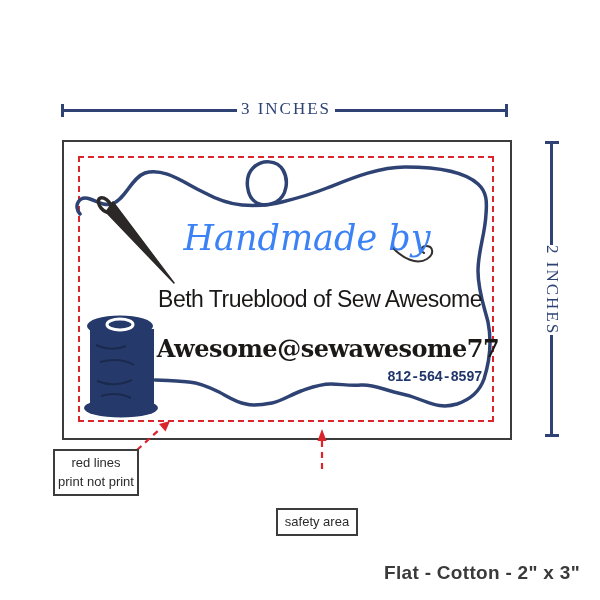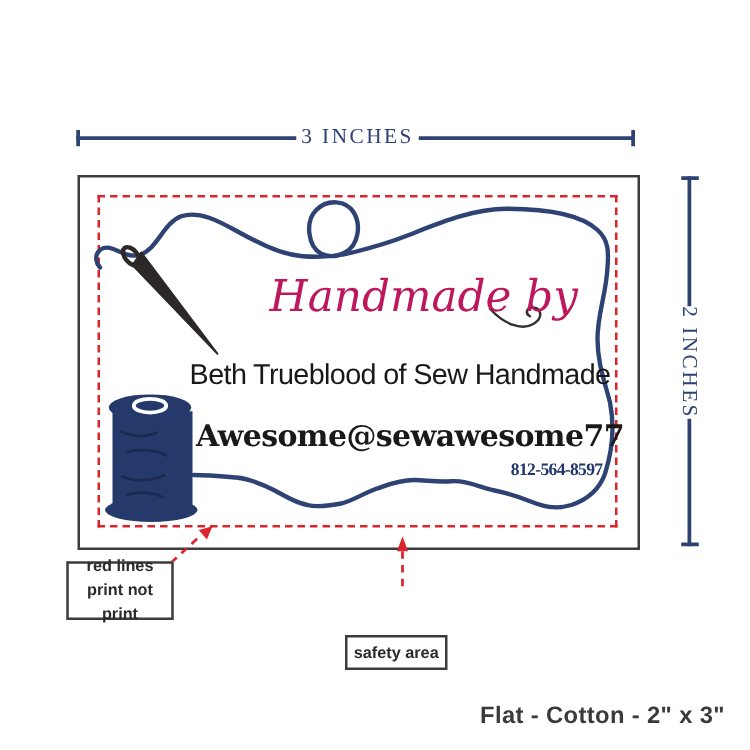--- a/index.html
+++ b/index.html
@@ -28,33 +28,33 @@
              border:2px solid #3c3c3c;box-sizing:border-box;z-index:1;background:#fff;}
   .safety-box{position:absolute;left:78px;top:156px;width:416px;height:266px;
              border:2px dashed #d9252b;box-sizing:border-box;z-index:2;}
 
   
   .art{position:absolute;left:0;top:0;width:600px;height:600px;z-index:3;pointer-events:none;}
 
   
   .lbl-text{position:absolute;transform:translateX(-50%);white-space:nowrap;z-index:4;line-height:1;}
   .script-line{left:307px;top:221px;font-family:"DejaVu Serif",serif;font-style:italic;
-               font-size:35px;color:#be185d;margin-left:32px;}
+               font-size:35px;color:#3b82f6;}
   .name-line{left:320px;top:288px;font-family:"Liberation Sans",sans-serif;
                font-size:23px;letter-spacing:-0.5px;color:#1b1918;}
   .social-line{left:328px;top:337px;font-family:"DejaVu Serif",serif;font-weight:bold;
                font-size:24px;letter-spacing:-0.5px;color:#1b1918;}
   .phone-line{position:absolute;left:482px;top:370px;transform:translateX(-100%);white-space:nowrap;
-               font-family:Liberation Serif, serif;font-weight:bold;font-size:14px;
+               font-family:Liberation Mono, monospace;font-weight:bold;font-size:14px;
                letter-spacing:-0.5px;color:#20366b;z-index:4;line-height:1;text-align:center;}
 
   
   .callout{position:absolute;background:#ffffff;border:2px solid #3c3c3c;box-sizing:border-box;
            z-index:4;display:flex;flex-direction:column;align-items:center;justify-content:center;
-           font-size:13px;color:#2b2b2b;line-height:1.45;text-align:center;font-weight:bold;}
+           font-size:13px;color:#2b2b2b;line-height:1.45;text-align:center;}
   .callout-redlines{left:53px;top:449px;width:86px;height:47px;}
   .callout-safety{left:276px;top:469px;width:82px;height:28px;margin-top:39px;}
 
   
   .footer-spec{position:absolute;right:20px;top:562px;font-family:"Liberation Sans",sans-serif;
            font-weight:bold;font-size:19px;letter-spacing:0.3px;color:#3a3a3a;z-index:4;}
 </style>
 </head>
 <body>
 
@@ -126,21 +126,21 @@
       <polygon points="170,421 165.5,431.5 159,424" fill="#d9252b"></polygon>
     </g>
 
     <g>
       <path d="M 322,469 L 322,440" fill="none" stroke="#d9252b" stroke-width="2.2" stroke-dasharray="6 5"></path>
       <polygon points="322,429 317.5,441 326.5,441" fill="#d9252b"></polygon>
     </g>
   </svg>
 
   <div class="lbl-text script-line">Handmade by</div>
-  <div class="lbl-text name-line">Beth Trueblood of Sew Handmade</div>
+  <div class="lbl-text name-line">Beth Trueblood of Sew Awesome</div>
   <div class="lbl-text social-line">Awesome@sewawesome77</div>
   <div class="phone-line">812-564-8597</div>
 
   <div class="callout callout-redlines">
     <span>red lines</span>
     <span>print not print</span>
   </div>
   <div class="callout callout-safety">
     <span>safety area</span>
   </div>

